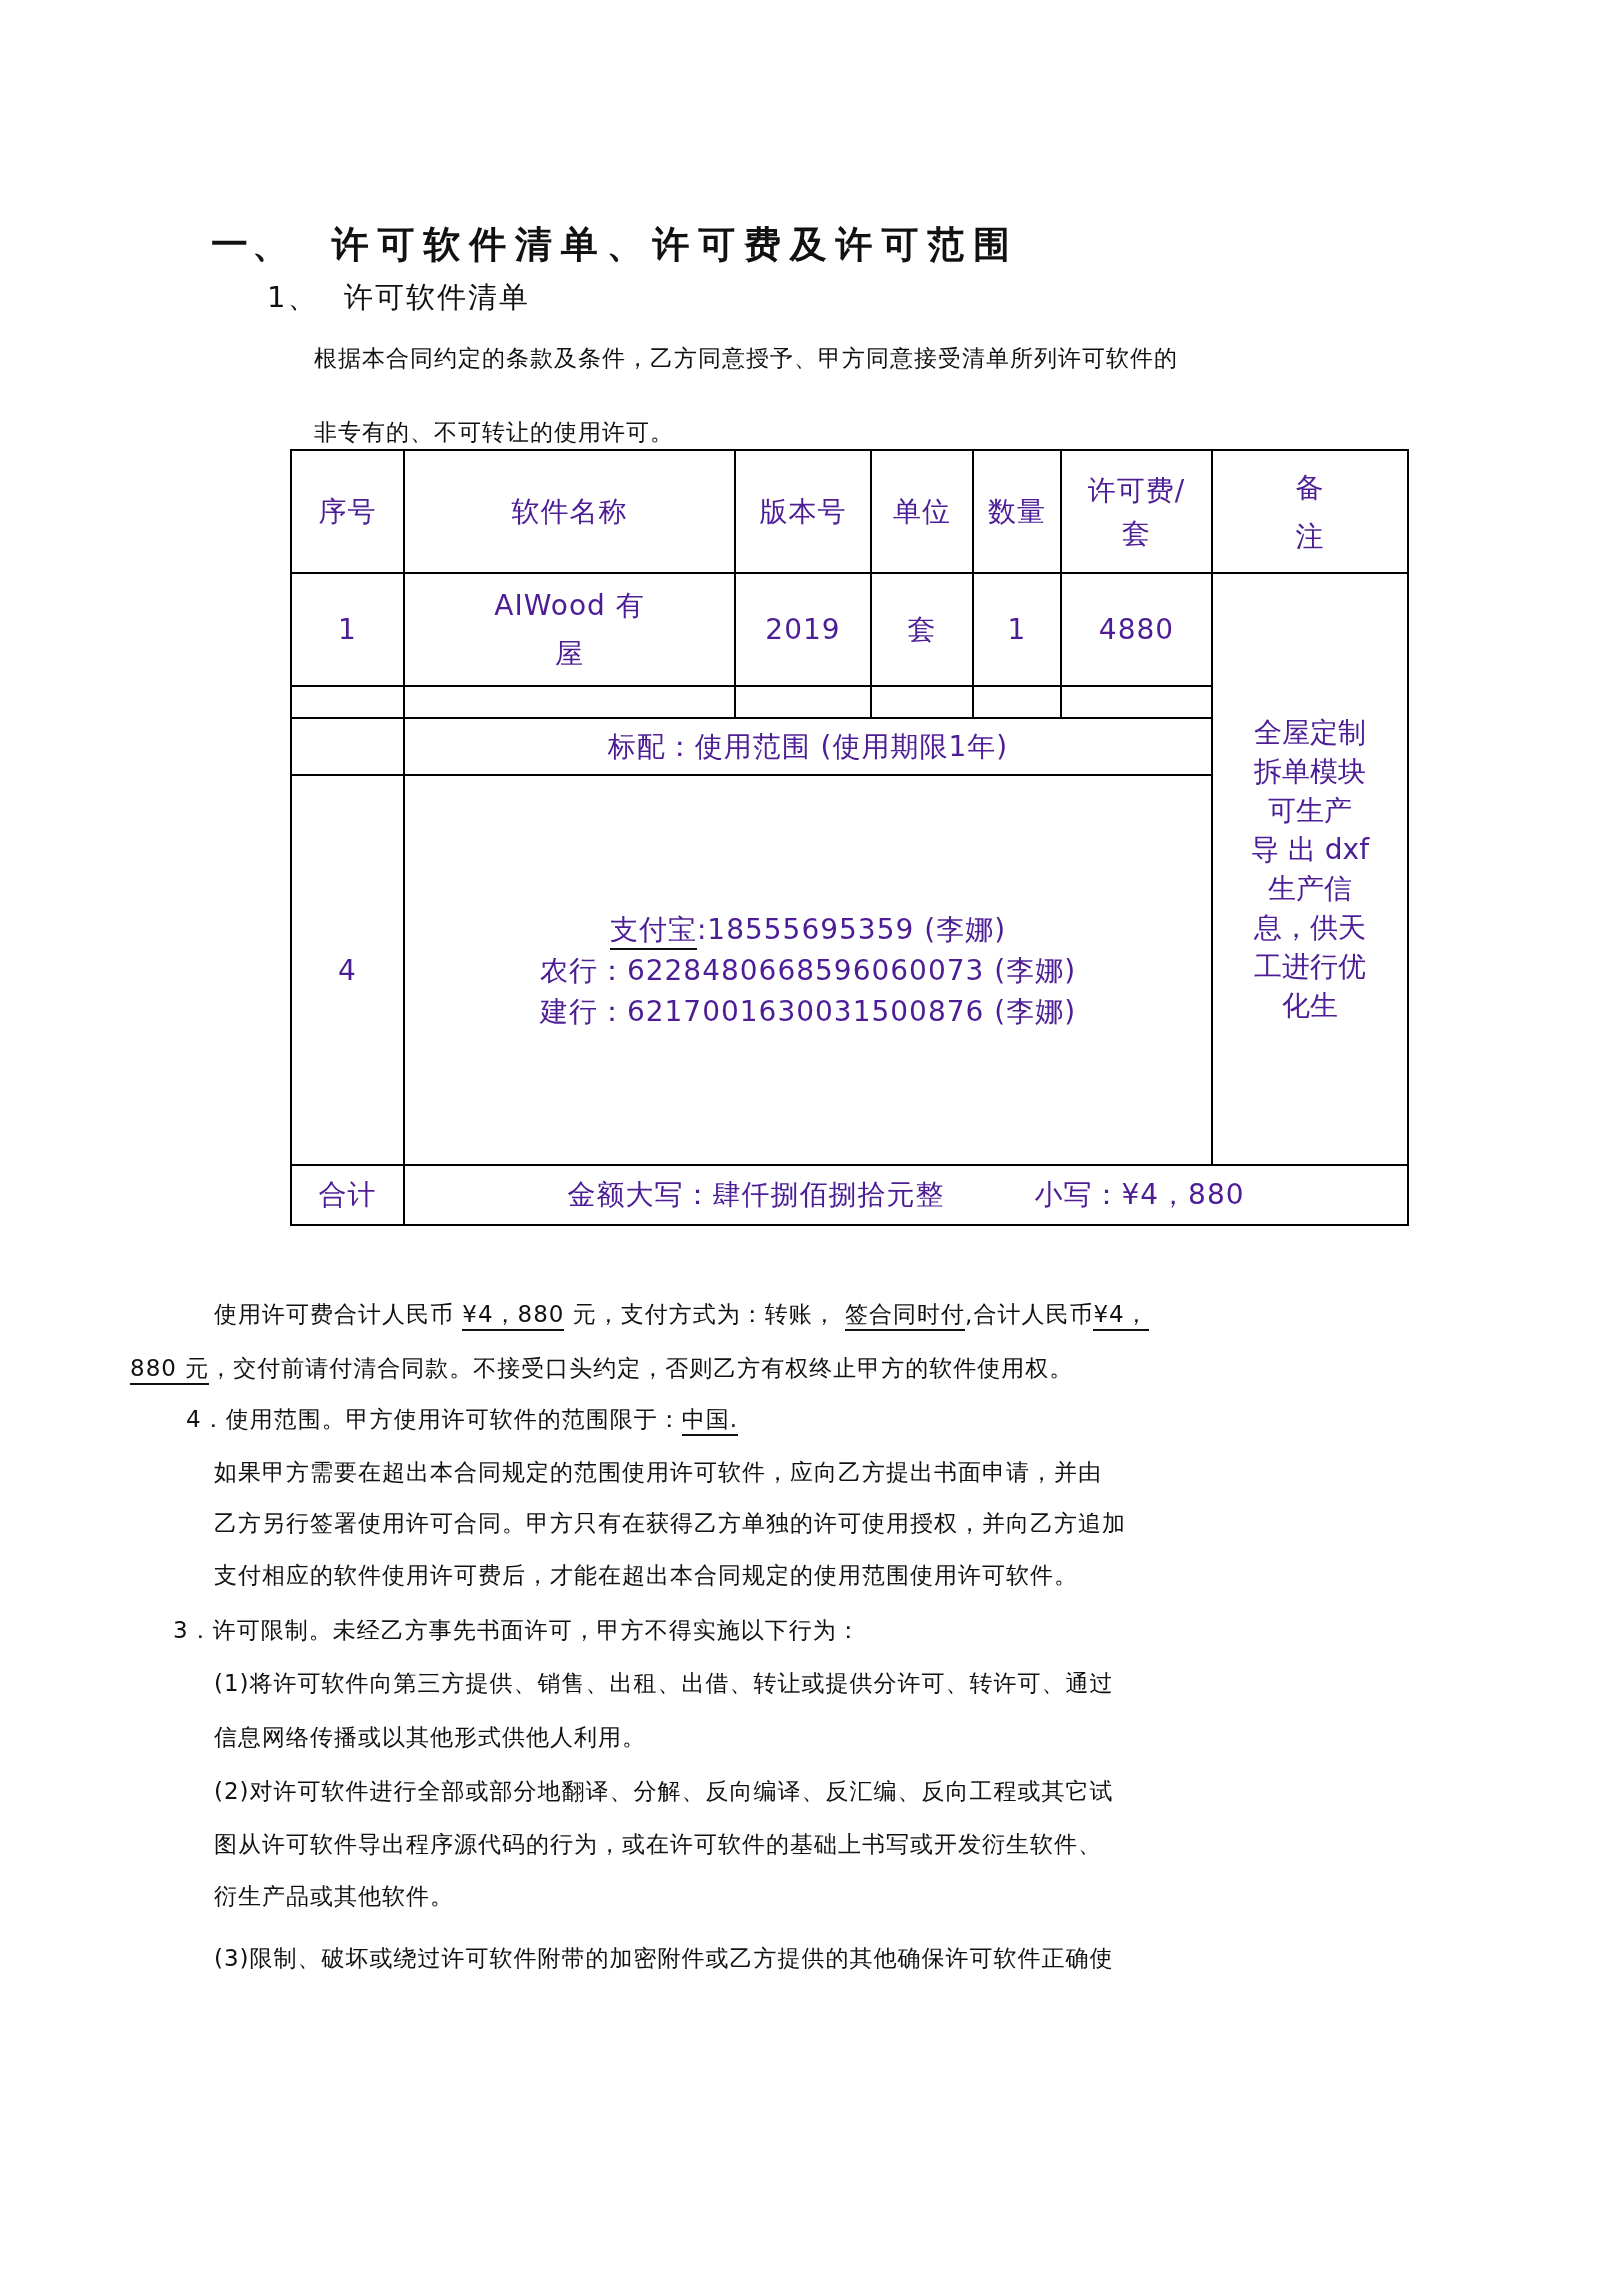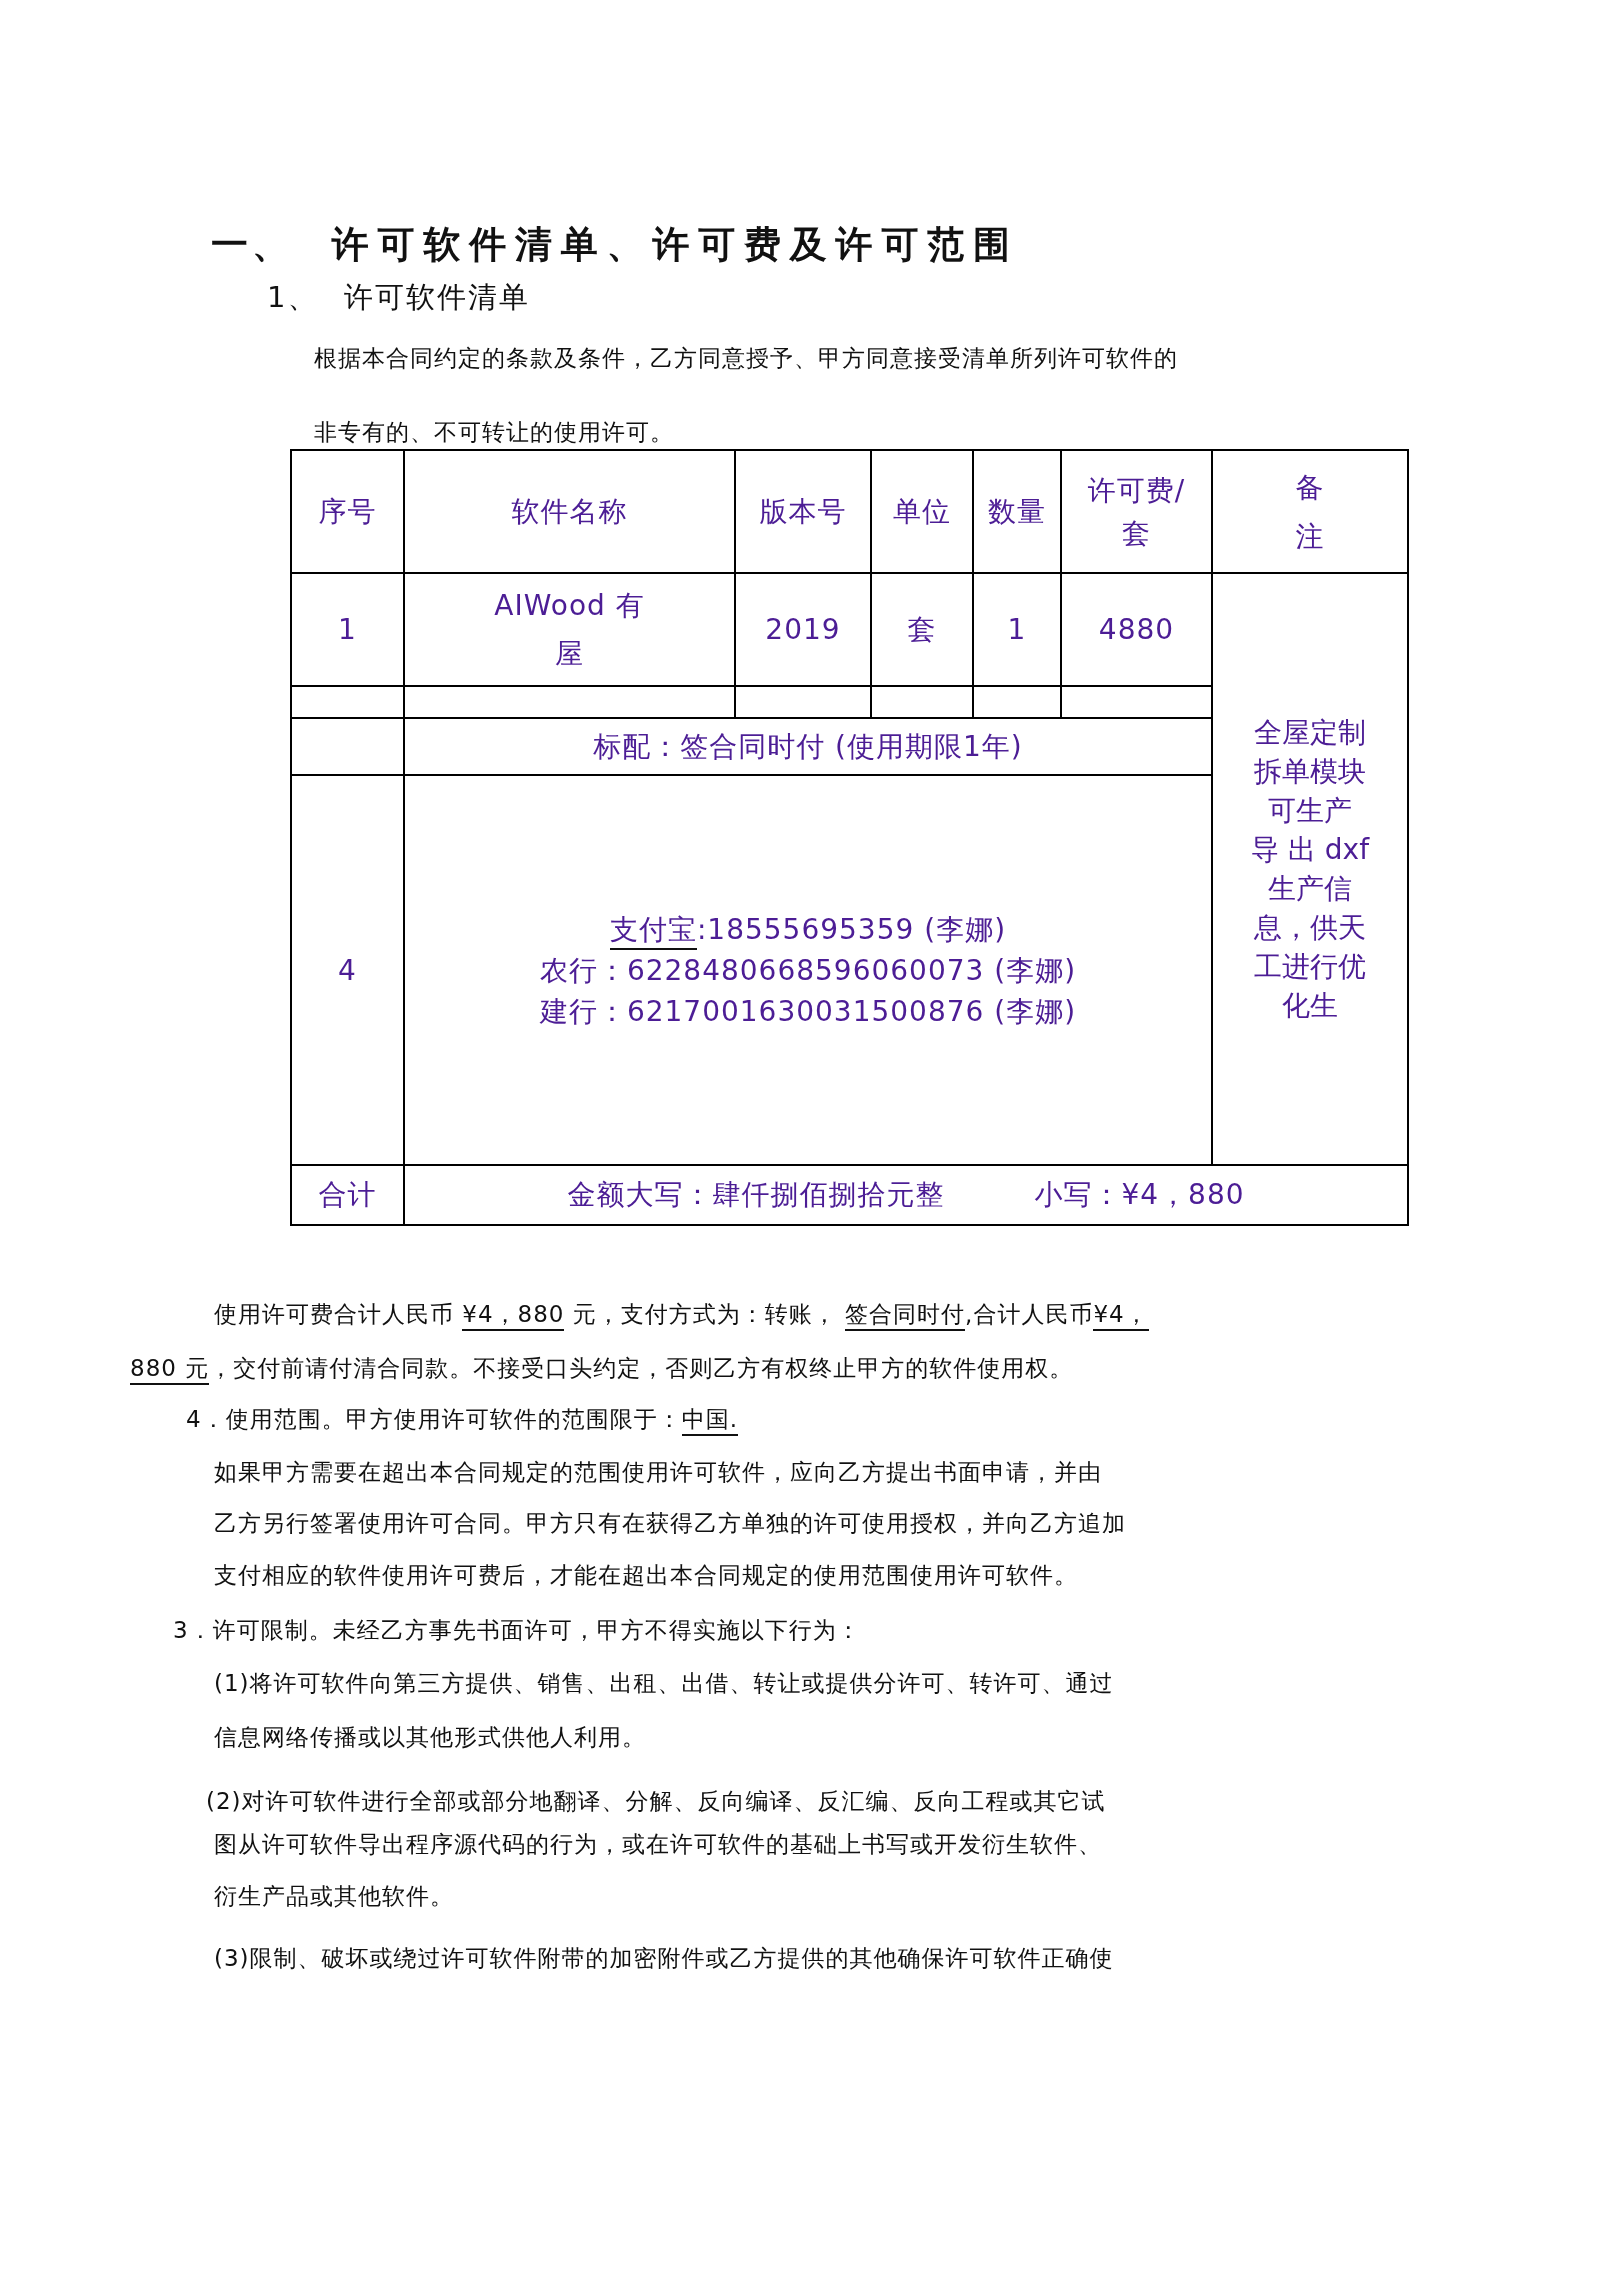--- a/index.html
+++ b/index.html
@@ -119,21 +119,21 @@
     <tr class="rEmpty">
       <td></td>
       <td></td>
       <td></td>
       <td></td>
       <td></td>
       <td></td>
     </tr>
     <tr class="rStd">
       <td></td>
-      <td colspan="5">标配：签合同时付 (使用期限1年)</td>
+      <td colspan="5">标配：使用范围 (使用期限1年)</td>
     </tr>
     <tr class="rPay">
       <td>4</td>
       <td colspan="5" class="paycell">
         <div><span class="u">支付宝</span><span>:18555695359 (李娜)</span></div>
         <div>农行：6228480668596060073 (李娜)</div>
         <div>建行：6217001630031500876 (李娜)</div>
       </td>
     </tr>
     <tr class="rTot">
@@ -155,21 +155,21 @@
   <div class="abs bl" style="left:186px;top:1404px;">
     <span>4．使用范围。甲方使用许可软件的范围限于：</span><span class="u">中国.</span>
   </div>
   <div class="abs bl" style="left:214px;top:1457px;">如果甲方需要在超出本合同规定的范围使用许可软件，应向乙方提出书面申请，并由</div>
   <div class="abs bl" style="left:214px;top:1508px;">乙方另行签署使用许可合同。甲方只有在获得乙方单独的许可使用授权，并向乙方追加</div>
   <div class="abs bl" style="left:214px;top:1560px;">支付相应的软件使用许可费后，才能在超出本合同规定的使用范围使用许可软件。</div>
 
   <div class="abs bl" style="left:173px;top:1615px;">3．许可限制。未经乙方事先书面许可，甲方不得实施以下行为：</div>
   <div class="abs bl" style="left:214px;top:1668px;">(1)将许可软件向第三方提供、销售、出租、出借、转让或提供分许可、转许可、通过</div>
   <div class="abs bl" style="left:214px;top:1722px;">信息网络传播或以其他形式供他人利用。</div>
-  <div class="abs bl" style="left:206px;top:1776px;margin-top:10px;">(2)对许可软件进行全部或部分地翻译、分解、反向编译、反汇编、反向工程或其它试</div>
+  <div class="abs bl" style="left:214px;top:1776px;">(2)对许可软件进行全部或部分地翻译、分解、反向编译、反汇编、反向工程或其它试</div>
   <div class="abs bl" style="left:214px;top:1829px;">图从许可软件导出程序源代码的行为，或在许可软件的基础上书写或开发衍生软件、</div>
   <div class="abs bl" style="left:214px;top:1881px;">衍生产品或其他软件。</div>
   <div class="abs bl" style="left:214px;top:1943px;">(3)限制、破坏或绕过许可软件附带的加密附件或乙方提供的其他确保许可软件正确使</div>
 
   <div class="abs pageno" style="left:223px;top:2139px;">2</div>
 
 </div>
 
 
 </body></html>

